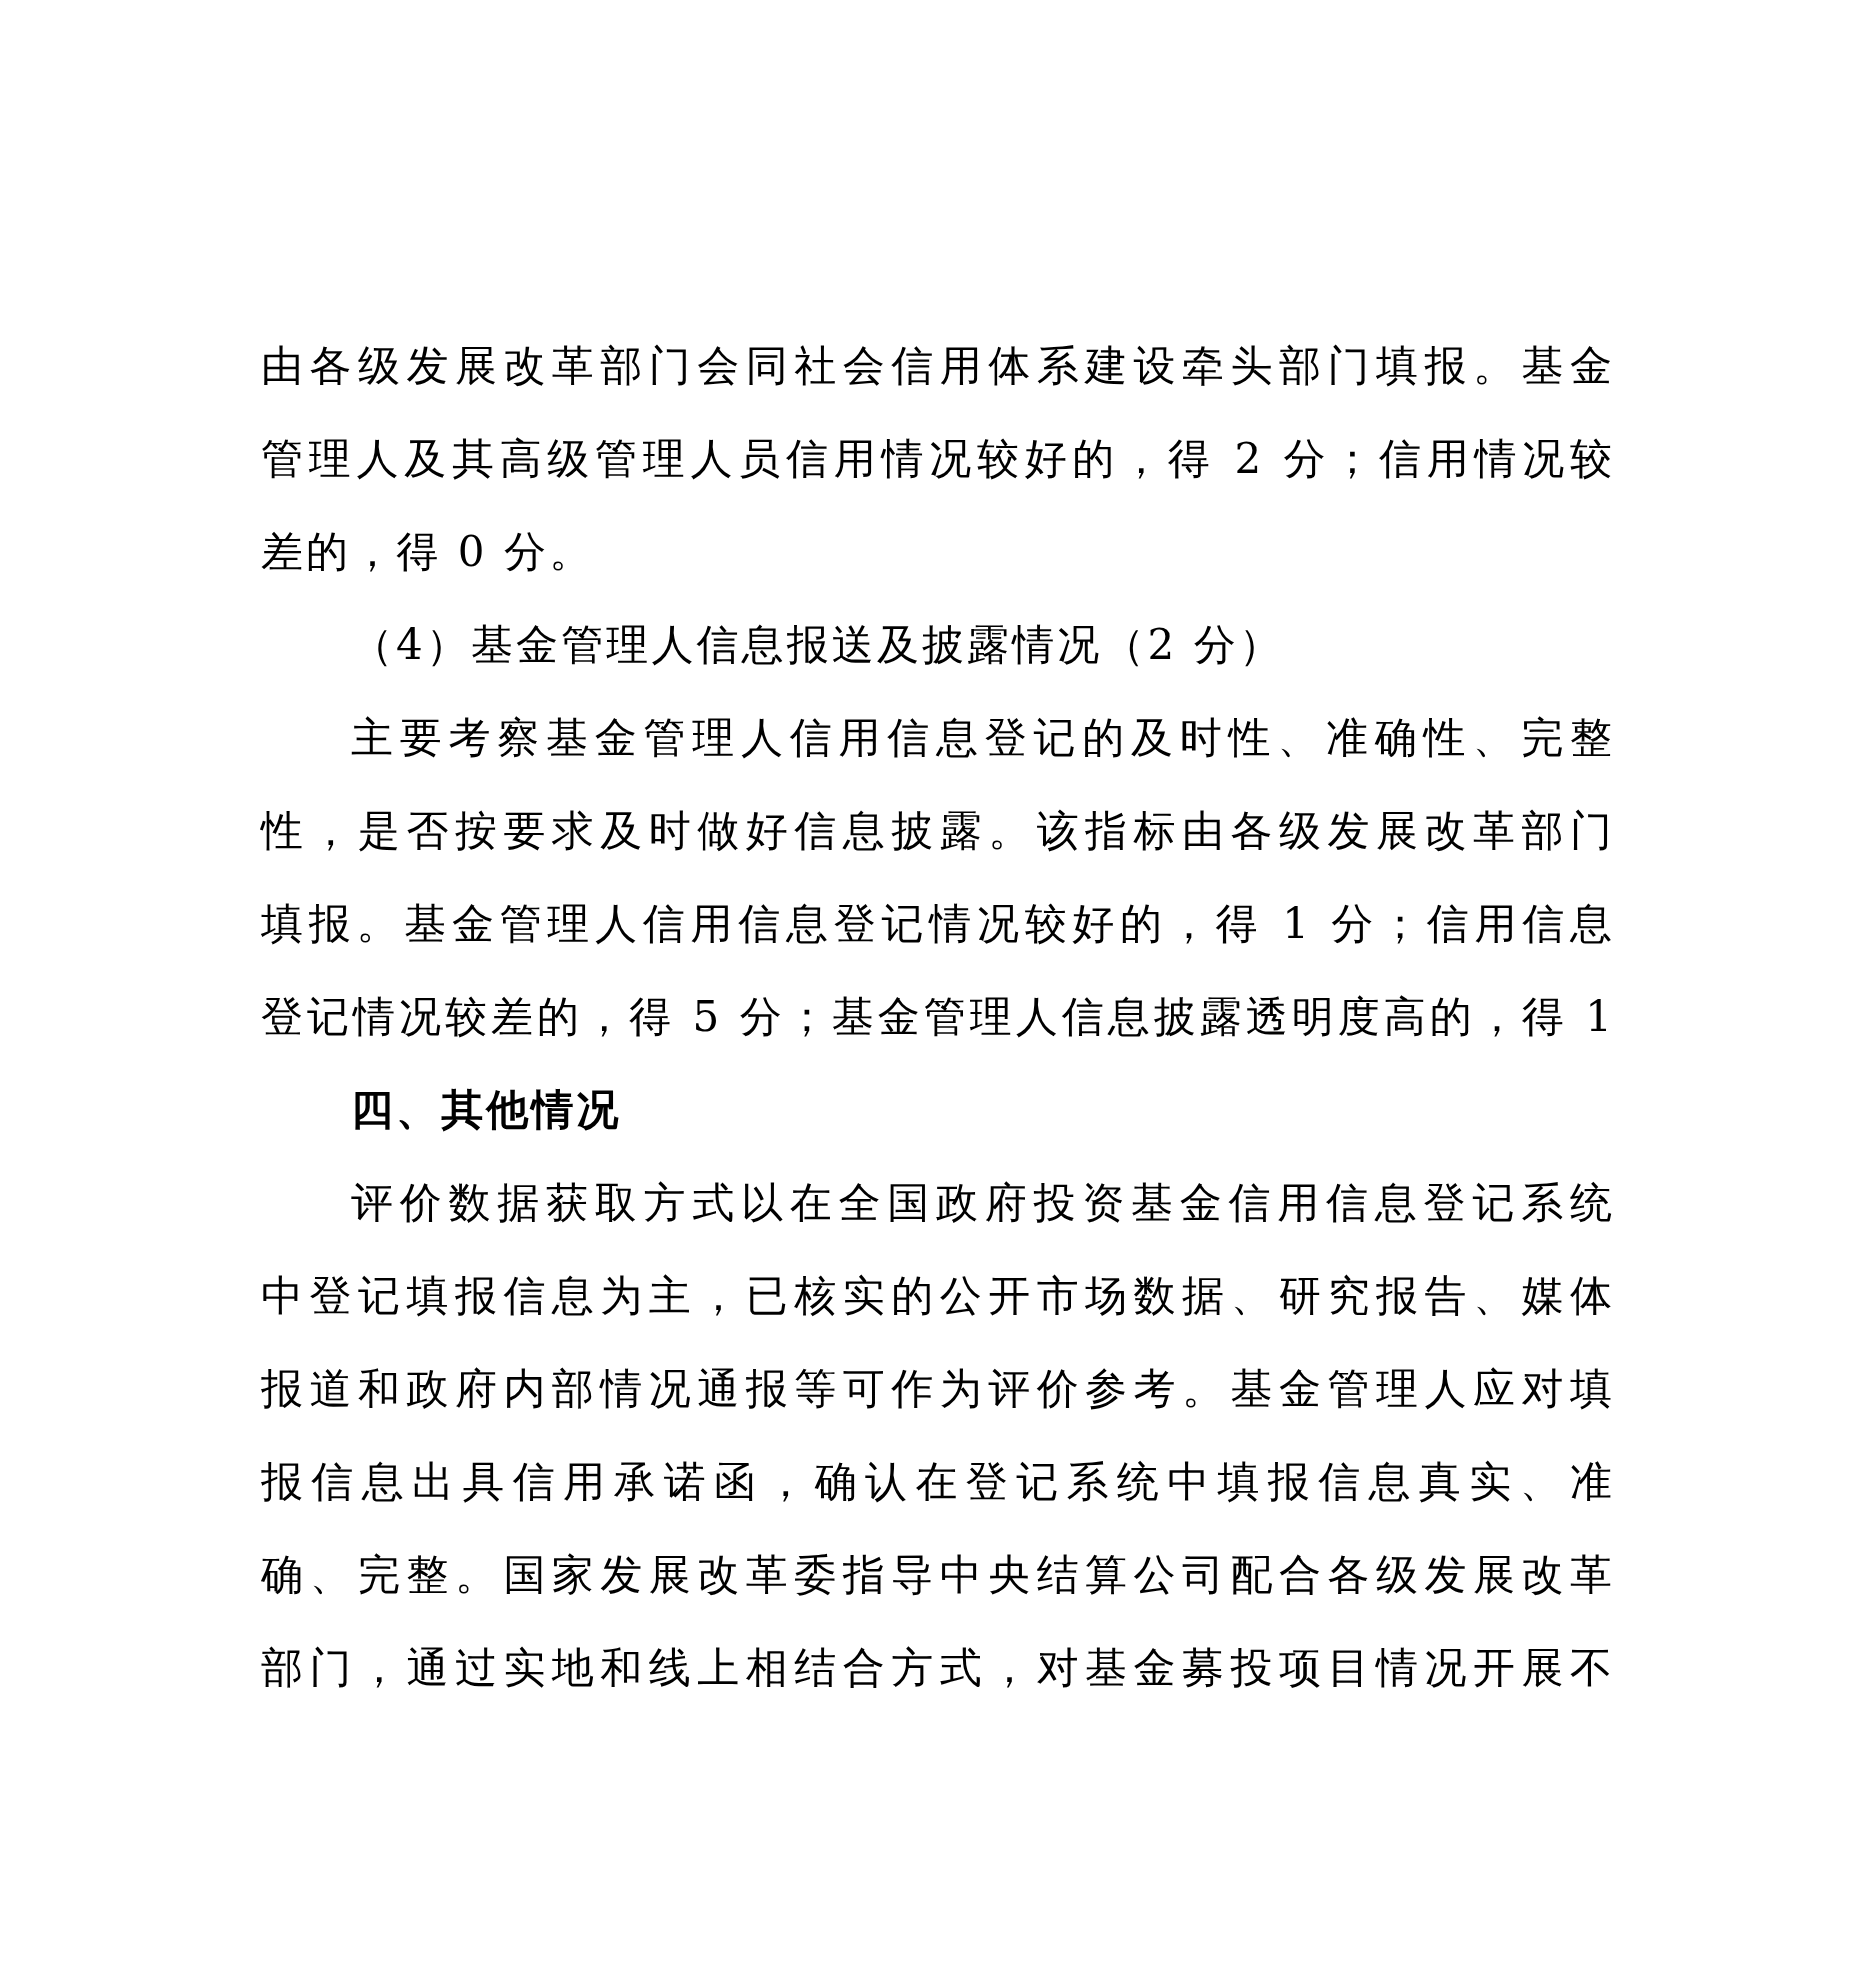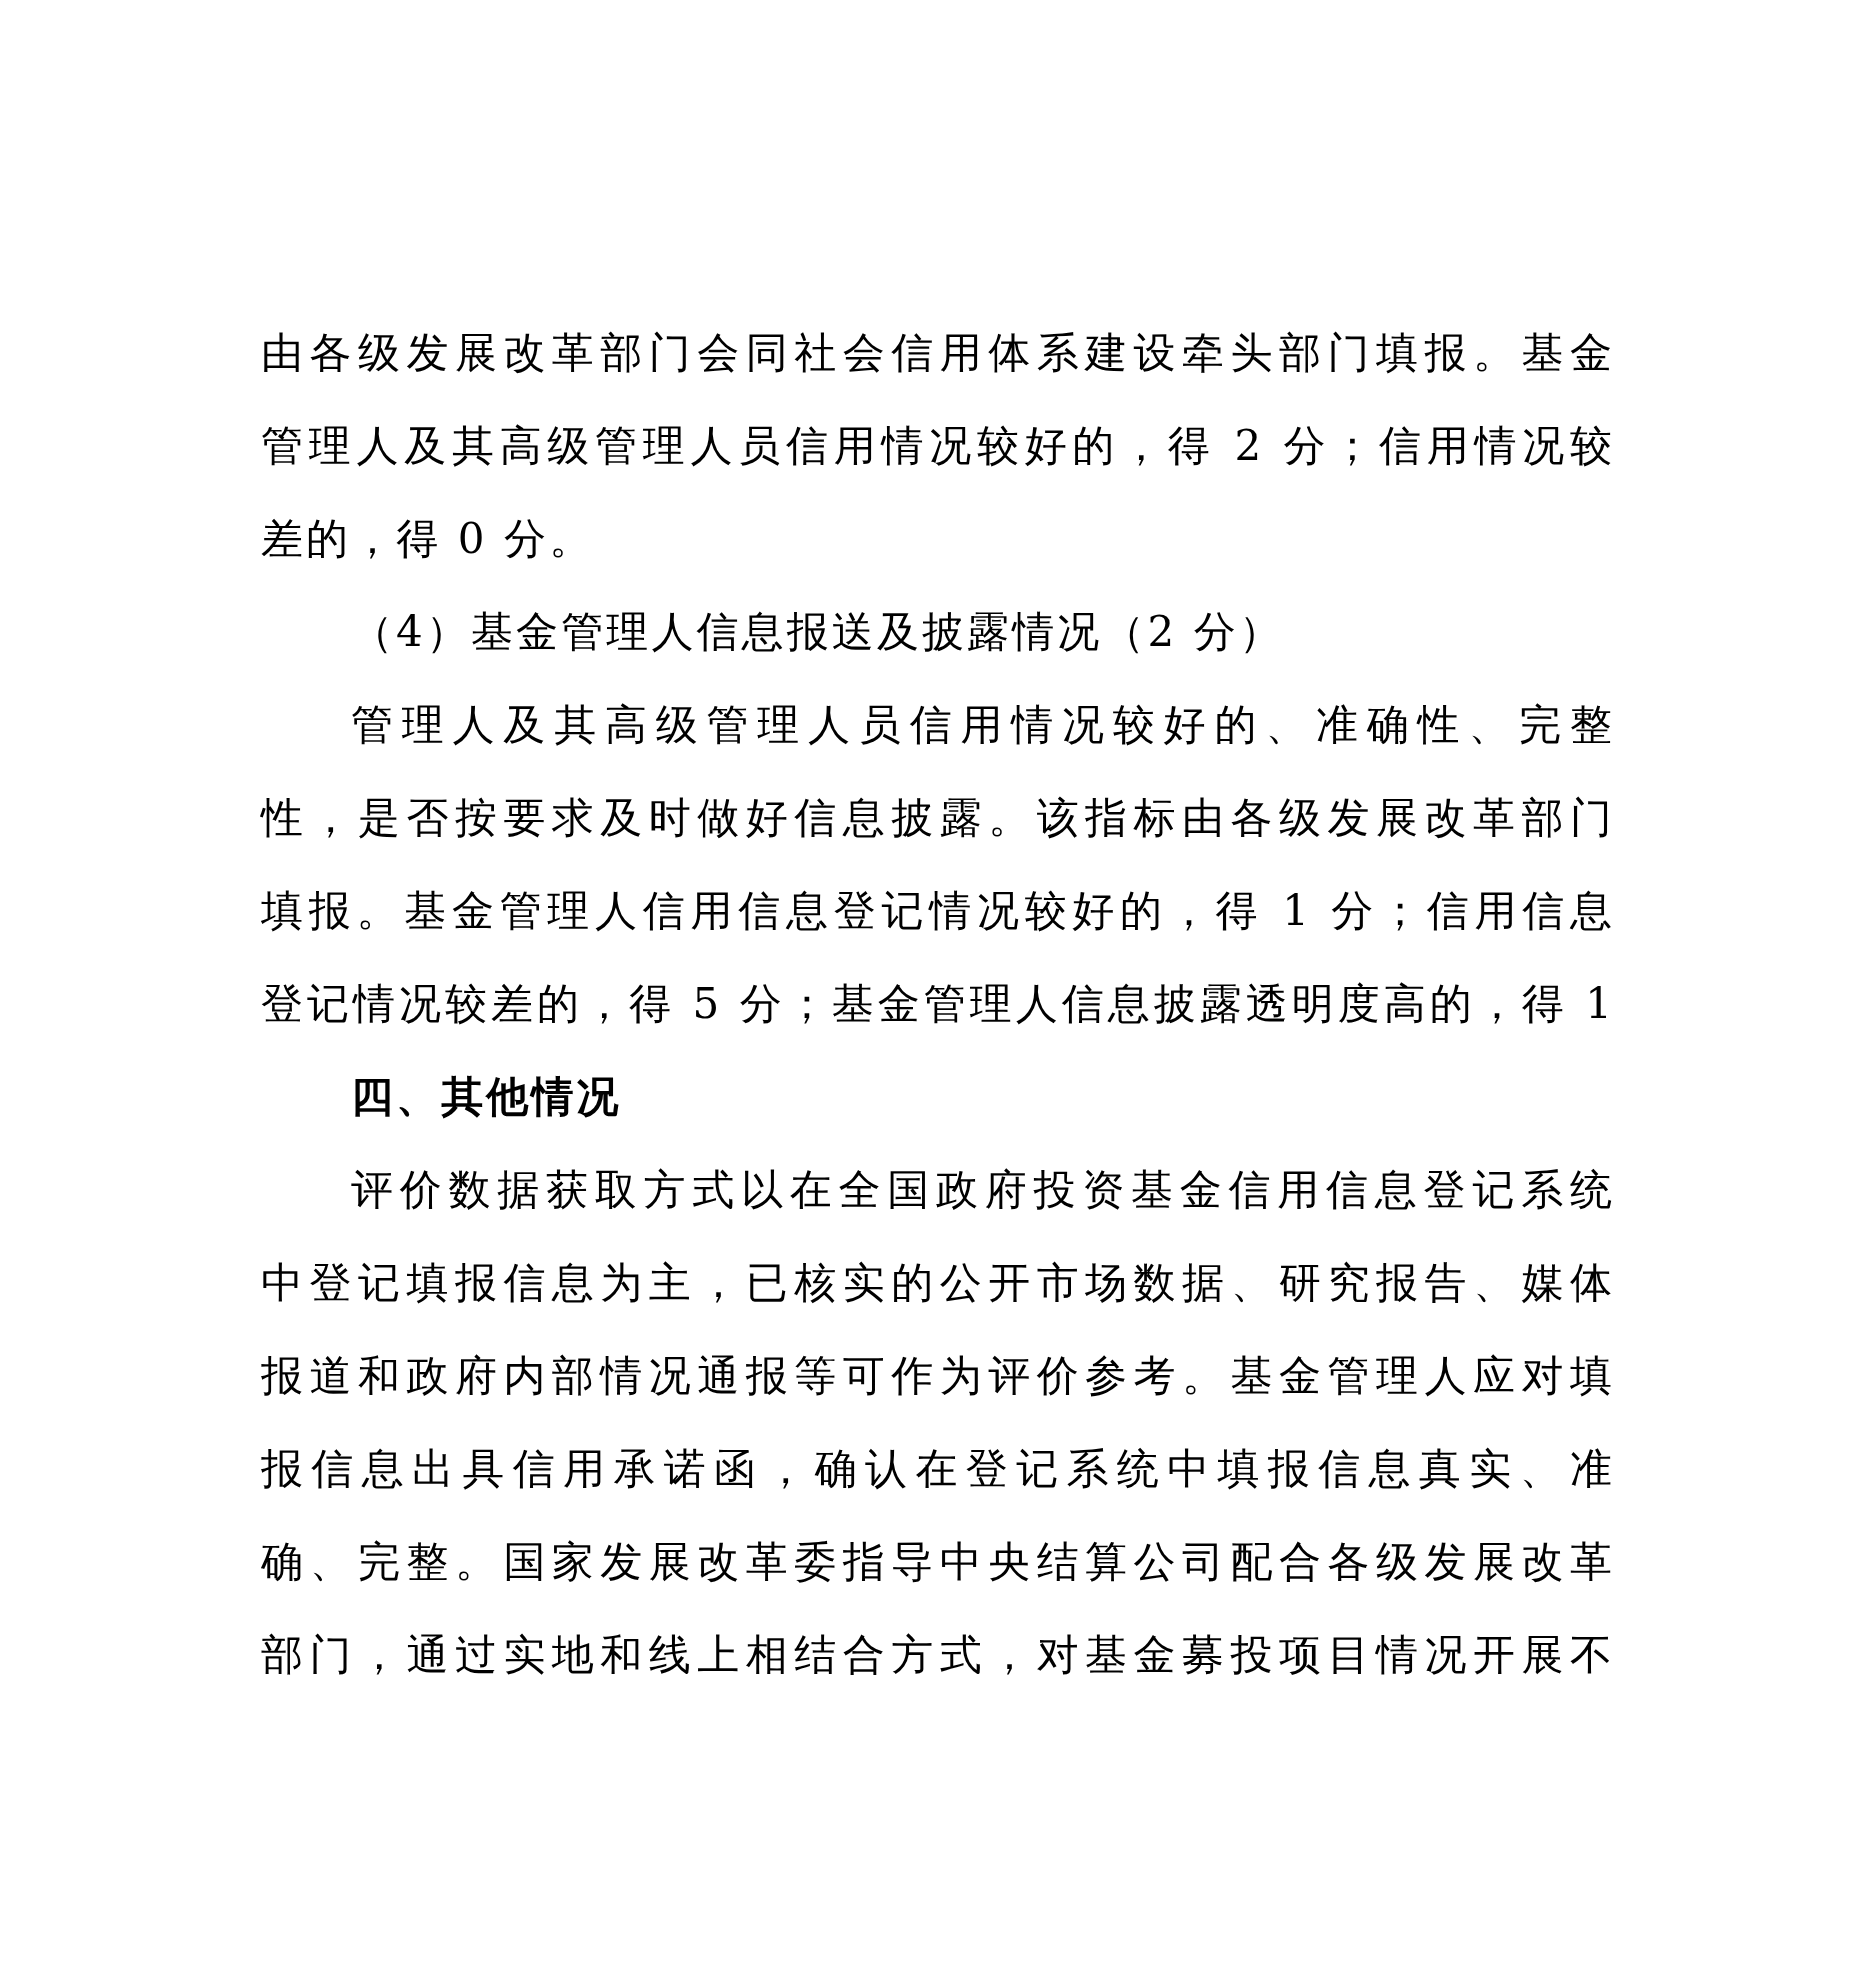--- a/index.html
+++ b/index.html
@@ -12,21 +12,21 @@
     width: 1872px;
     height: 2647px;
     background: #ffffff;
     overflow: hidden;
     font-family: "DejaVu Serif", "Liberation Serif", serif;
     color: #000000;
   }
   .body-text {
     position: absolute;
     left: 261px;
-    top: 306px;
+    top: 319px;
     width: 1354px;
   }
   .l {
     font-size: 42px;
     line-height: 93px;
     letter-spacing: 3.1px;
     white-space: nowrap;
     text-align: justify;
     text-align-last: justify;
     text-justify: inter-character;
@@ -47,21 +47,21 @@
 </head>
 <body>
 
 <div class="page">
 
   <div class="body-text">
     <div class="l">由各级发展改革部门会同社会信用体系建设牵头部门填报。基金</div>
     <div class="l">管理人及其高级管理人员信用情况较好的，得 2 分；信用情况较</div>
     <div class="l e">差的，得 0 分。</div>
     <div class="l e ind">（4）基金管理人信息报送及披露情况（2 分）</div>
-    <div class="l ind">管理人及其高级管理人员信用情况较好的、准确性、完整</div>
+    <div class="l ind">主要考察基金管理人信用信息登记的及时性、准确性、完整</div>
     <div class="l">性，是否按要求及时做好信息披露。该指标由各级发展改革部门</div>
     <div class="l">填报。基金管理人信用信息登记情况较好的，得 1 分；信用信息</div>
     <div class="l">登记情况较差的，得 5 分；基金管理人信息披露透明度高的，得 1</div>
     <div class="l e ind h">四、其他情况</div>
     <div class="l ind">评价数据获取方式以在全国政府投资基金信用信息登记系统</div>
     <div class="l">中登记填报信息为主，已核实的公开市场数据、研究报告、媒体</div>
     <div class="l">报道和政府内部情况通报等可作为评价参考。基金管理人应对填</div>
     <div class="l">报信息出具信用承诺函，确认在登记系统中填报信息真实、准</div>
     <div class="l">确、完整。国家发展改革委指导中央结算公司配合各级发展改革</div>
     <div class="l">部门，通过实地和线上相结合方式，对基金募投项目情况开展不</div>

